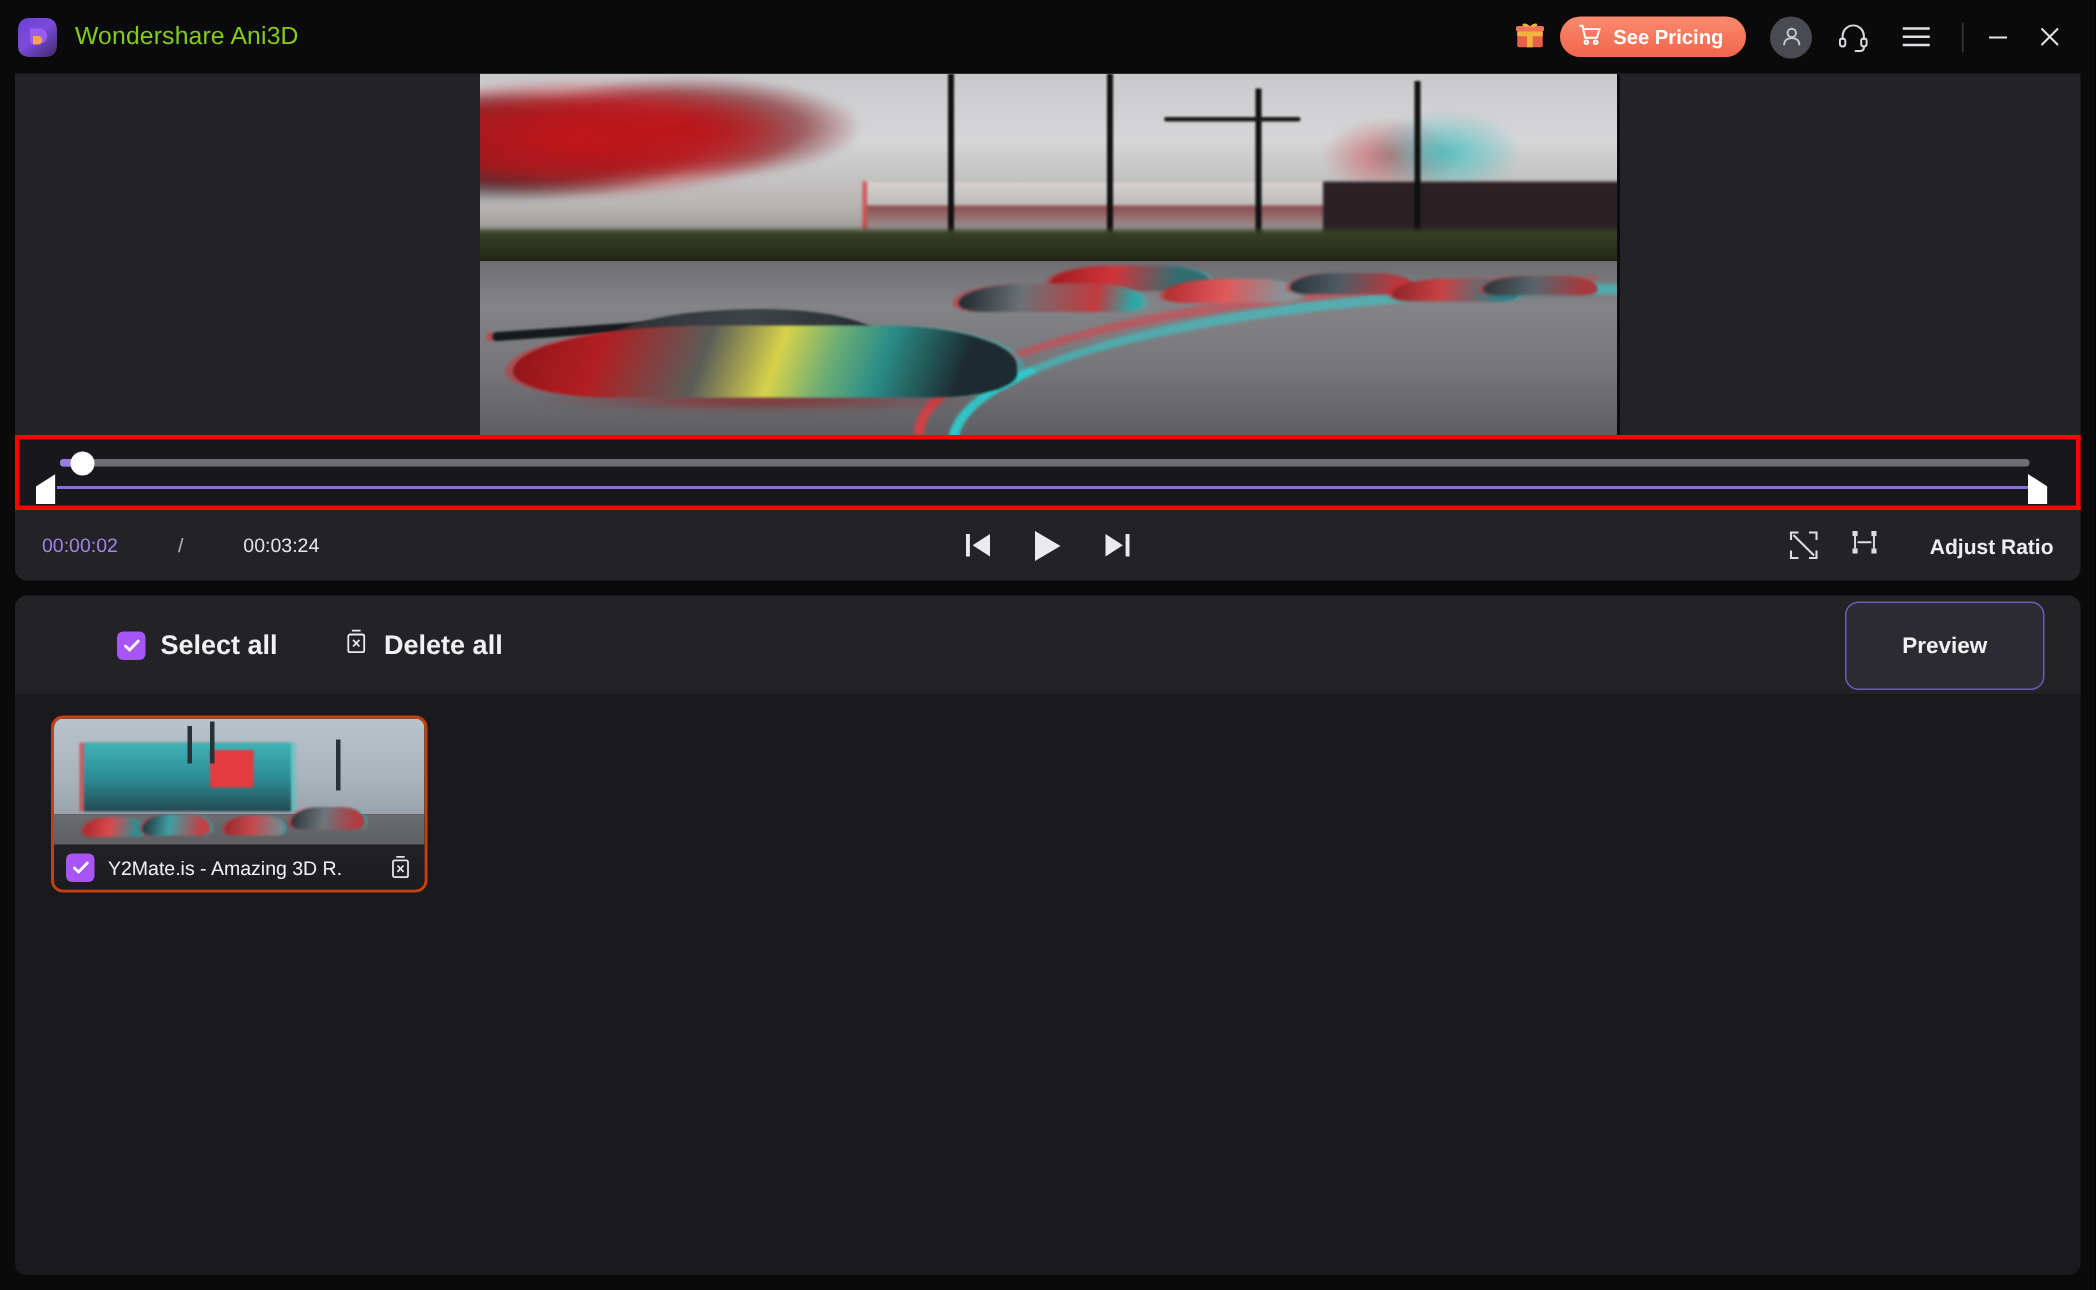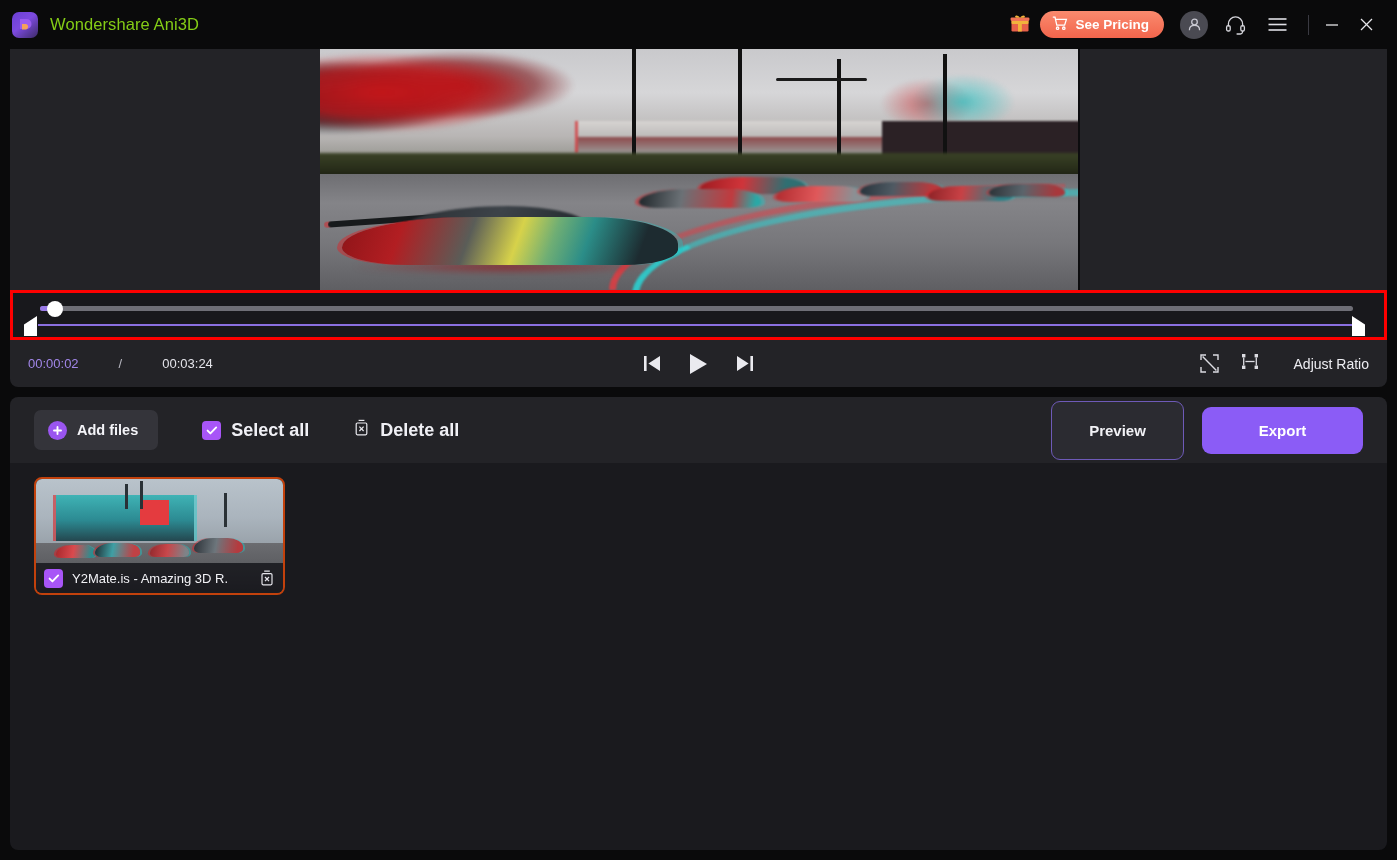--- a/index.html
+++ b/index.html
@@ -238,21 +238,21 @@
     display: flex; align-items: center; justify-content: center; gap: 24px;
     pointer-events: none;
   }
   .tp-btn {
     display: flex; align-items: center; justify-content: center;
     cursor: pointer; pointer-events: auto; color: #e9e9ef;
   }
   .transport-right {
     margin-left: auto; display: flex; align-items: center; gap: 20px;
   }
-  .ratio-label { color: #ededf2; font-size: 14px; font-weight: normal; margin-left: 24px; }
+  .ratio-label { color: #ededf2; font-size: 14px; font-weight: bold; margin-left: 24px; }
   .icon-btn { display:flex; align-items:center; cursor:pointer; color:#dcdce2; gap:9px; }
 
   
   .toolbar {
     flex: 0 0 66px; height: 66px;
     background: #232327; margin: 10px 10px 0;
     border-radius: 8px 8px 0 0;
     display: flex; align-items: center; padding: 0 24px;
   }
   .addfiles-btn {
@@ -507,29 +507,20 @@
             <line x1="16.3" y1="5.4" x2="16.3" y2="13.6"></line>
             <line x1="5.4" y1="9.5" x2="14.6" y2="9.5"></line>
           </svg>
         </span>
         <span class="ratio-label">Adjust Ratio</span>
       </div>
     </div>
   </div>
 
   <div class="toolbar">
-    <button class="addfiles-btn">
-      <span class="plus-circle">
-        <svg width="11" height="11" viewBox="0 0 11 11" stroke="#fff" stroke-width="1.9" stroke-linecap="round">
-          <line x1="5.5" y1="2" x2="5.5" y2="9"></line>
-          <line x1="2" y1="5.5" x2="9" y2="5.5"></line>
-        </svg>
-      </span>
-      <span>Add files</span>
-    </button>
 
     <div class="tool-item">
       <span class="checkbox-on">
         <svg width="12" height="11" viewBox="0 0 12 11" fill="none" stroke="#fff" stroke-width="1.9" stroke-linecap="round" stroke-linejoin="round">
           <path d="M1.6 5.6 L4.4 8.4 L10.2 2.4"></path>
         </svg>
       </span>
       <span>Select all</span>
     </div>
 
@@ -540,21 +531,20 @@
           <rect x="3.2" y="5" width="10.6" height="11.8" rx="1.2"></rect>
           <line x1="6.4" y1="8.6" x2="10.6" y2="13"></line>
           <line x1="10.6" y1="8.6" x2="6.4" y2="13"></line>
         </svg>
       </span>
       <span>Delete all</span>
     </div>
 
     <div class="toolbar-right">
       <button class="preview-btn">Preview</button>
-      <button class="export-btn">Export</button>
     </div>
   </div>
 
   <div class="filelist">
     <div class="file-card">
       <div class="fc-thumb">
         <div class="fc-sky"></div>
         <div class="fc-grand"></div>
         <div class="fc-redbox"></div>
         <div class="fc-pylon" style="left:36%; top:4%; height:22%;"></div>

